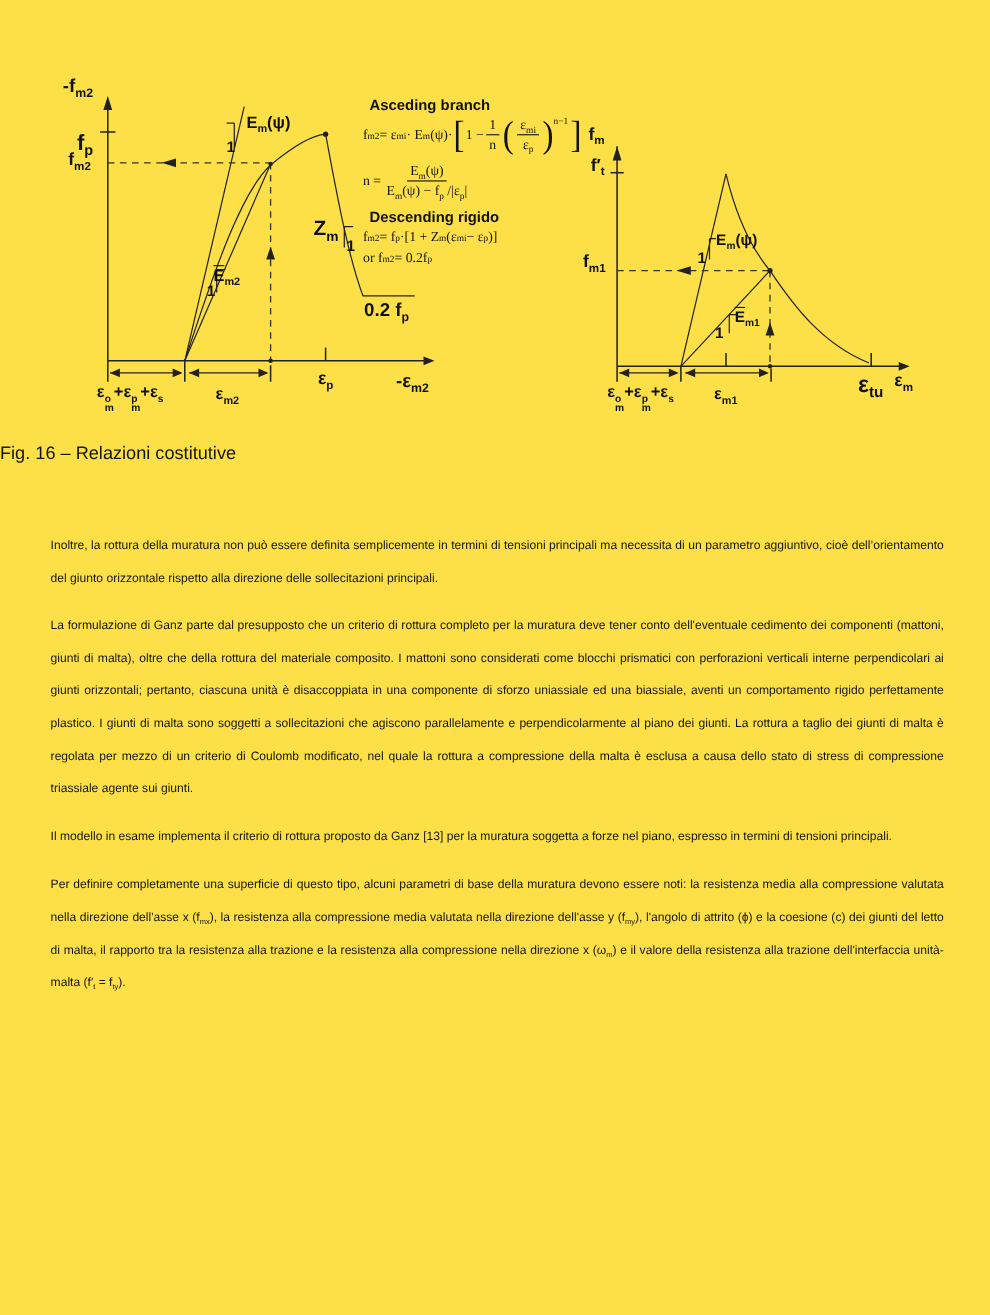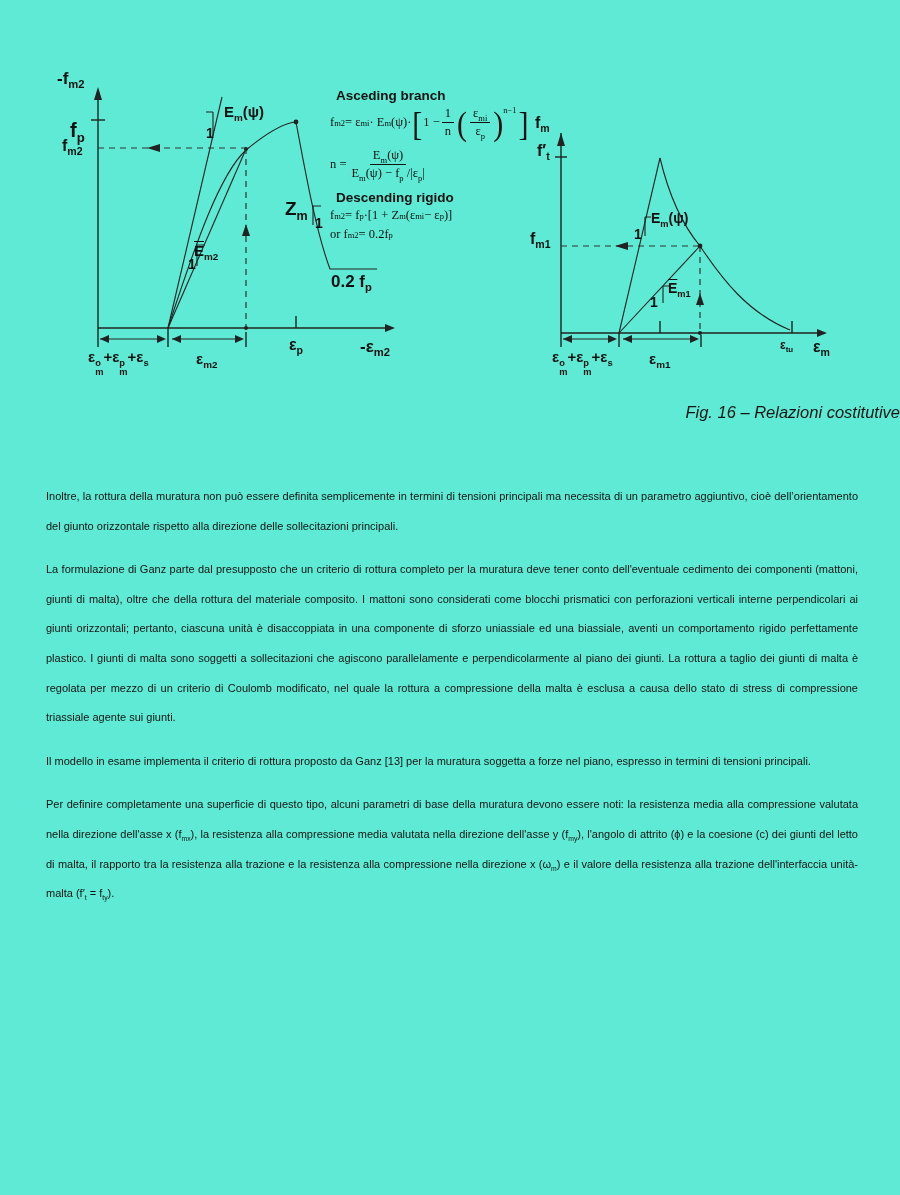--- a/index.html
+++ b/index.html
@@ -1,16 +1,16 @@
 <!DOCTYPE html>
 <html><head>
 <meta charset="utf-8">
 <style>
   html,body{margin:0;padding:0;background:#fff;}
-  .page{position:relative;width:900px;height:1195px;background:#5eead4;overflow:hidden;
+  .page{position:relative;width:900px;height:1195px;background:#fde047;overflow:hidden;
         font-family:"Liberation Sans",sans-serif;color:#141414;}
   
   .figure{position:absolute;left:0;top:0;width:900px;height:400px;}
   .figure svg{position:absolute;left:0;top:0;}
   .fl{position:absolute;font-weight:bold;white-space:nowrap;color:#111;line-height:1;}
   .fl sub{font-size:0.66em;line-height:0;}
   .ovl{text-decoration:overline;}
   .ss{display:inline-flex;flex-direction:column;align-items:flex-start;font-size:0.62em;
       line-height:0.95;vertical-align:-0.45em;}
   .ss .st{display:block;} .ss .sb{display:block;}
@@ -20,22 +20,22 @@
   .fml-title{font-family:"Liberation Sans",sans-serif;font-weight:bold;font-size:13.5px;
              margin:0 0 3px 6px;}
   .fml{display:flex;align-items:center;white-space:nowrap;font-size:12.5px;margin:2px 0 9px 0;}
   .fml sub{font-size:8.5px;line-height:0;}
   .fml sup{font-size:8.5px;line-height:0;position:relative;top:-13px;left:-1px;}
   .frac{display:inline-flex;flex-direction:column;align-items:center;margin:0 2px;text-align:center;}
   .frac .fn{border-bottom:1px solid #111;padding:0 3px 1px 3px;}
   .frac .fd{padding:1px 3px 0 3px;}
   .big{font-size:30px;font-weight:400;line-height:0.85;margin:0 1px;transform:scaleY(1.15);}
   
-  .caption{position:absolute;left:0;top:403px;width:900px;text-align:right;
-           font-style:italic;font-size:16.5px;color:#141414;}
+  .caption{position:absolute;left:0;top:403px;width:900px;text-align:left;
+           font-size:16.5px;color:#141414;}
   
   .bodytext{position:absolute;left:46px;top:482px;width:812px;font-size:11px;
             line-height:29.6px;text-align:justify;color:#141414;}
   .bodytext p{margin:0 0 14px 0;}
   .bodytext sub{font-size:0.62em;line-height:0;}
 </style>
 </head>
 <body>
 
 <div class="page">
@@ -164,21 +164,21 @@
           <span class="st">o</span>
           <span class="sb">m</span>
         </span>+ε<span class="ss">
           <span class="st">p</span>
           <span class="sb">m</span>
         </span>+ε<span class="ss">
           <span class="st">s</span>
           <span class="sb">&nbsp;</span>
         </span></div>
     <div class="fl" style="left:649px;top:351px;font-size:15px;">ε<sub>m1</sub></div>
-    <div class="fl" style="left:780px;top:339px;font-size:12px;">ε<sub>tu</sub></div>
+    <div class="fl" style="left:780px;top:339px;font-size:21px;">ε<sub>tu</sub></div>
     <div class="fl" style="left:813px;top:339px;font-size:16px;">ε<sub>m</sub></div>
 
     <div class="formulas">
       <div class="fml-title">Asceding branch</div>
       <div class="fml">f<sub>m2</sub> = ε<sub>mi</sub> · E<sub>m</sub>(ψ)·<span class="big">[</span>1 − <span class="frac">
             <span class="fn">1</span>
             <span class="fd">n</span>
           </span><span class="big">(</span><span class="frac">
             <span class="fn">ε<sub>mi</sub></span>
             <span class="fd">ε<sub>p</sub></span>

